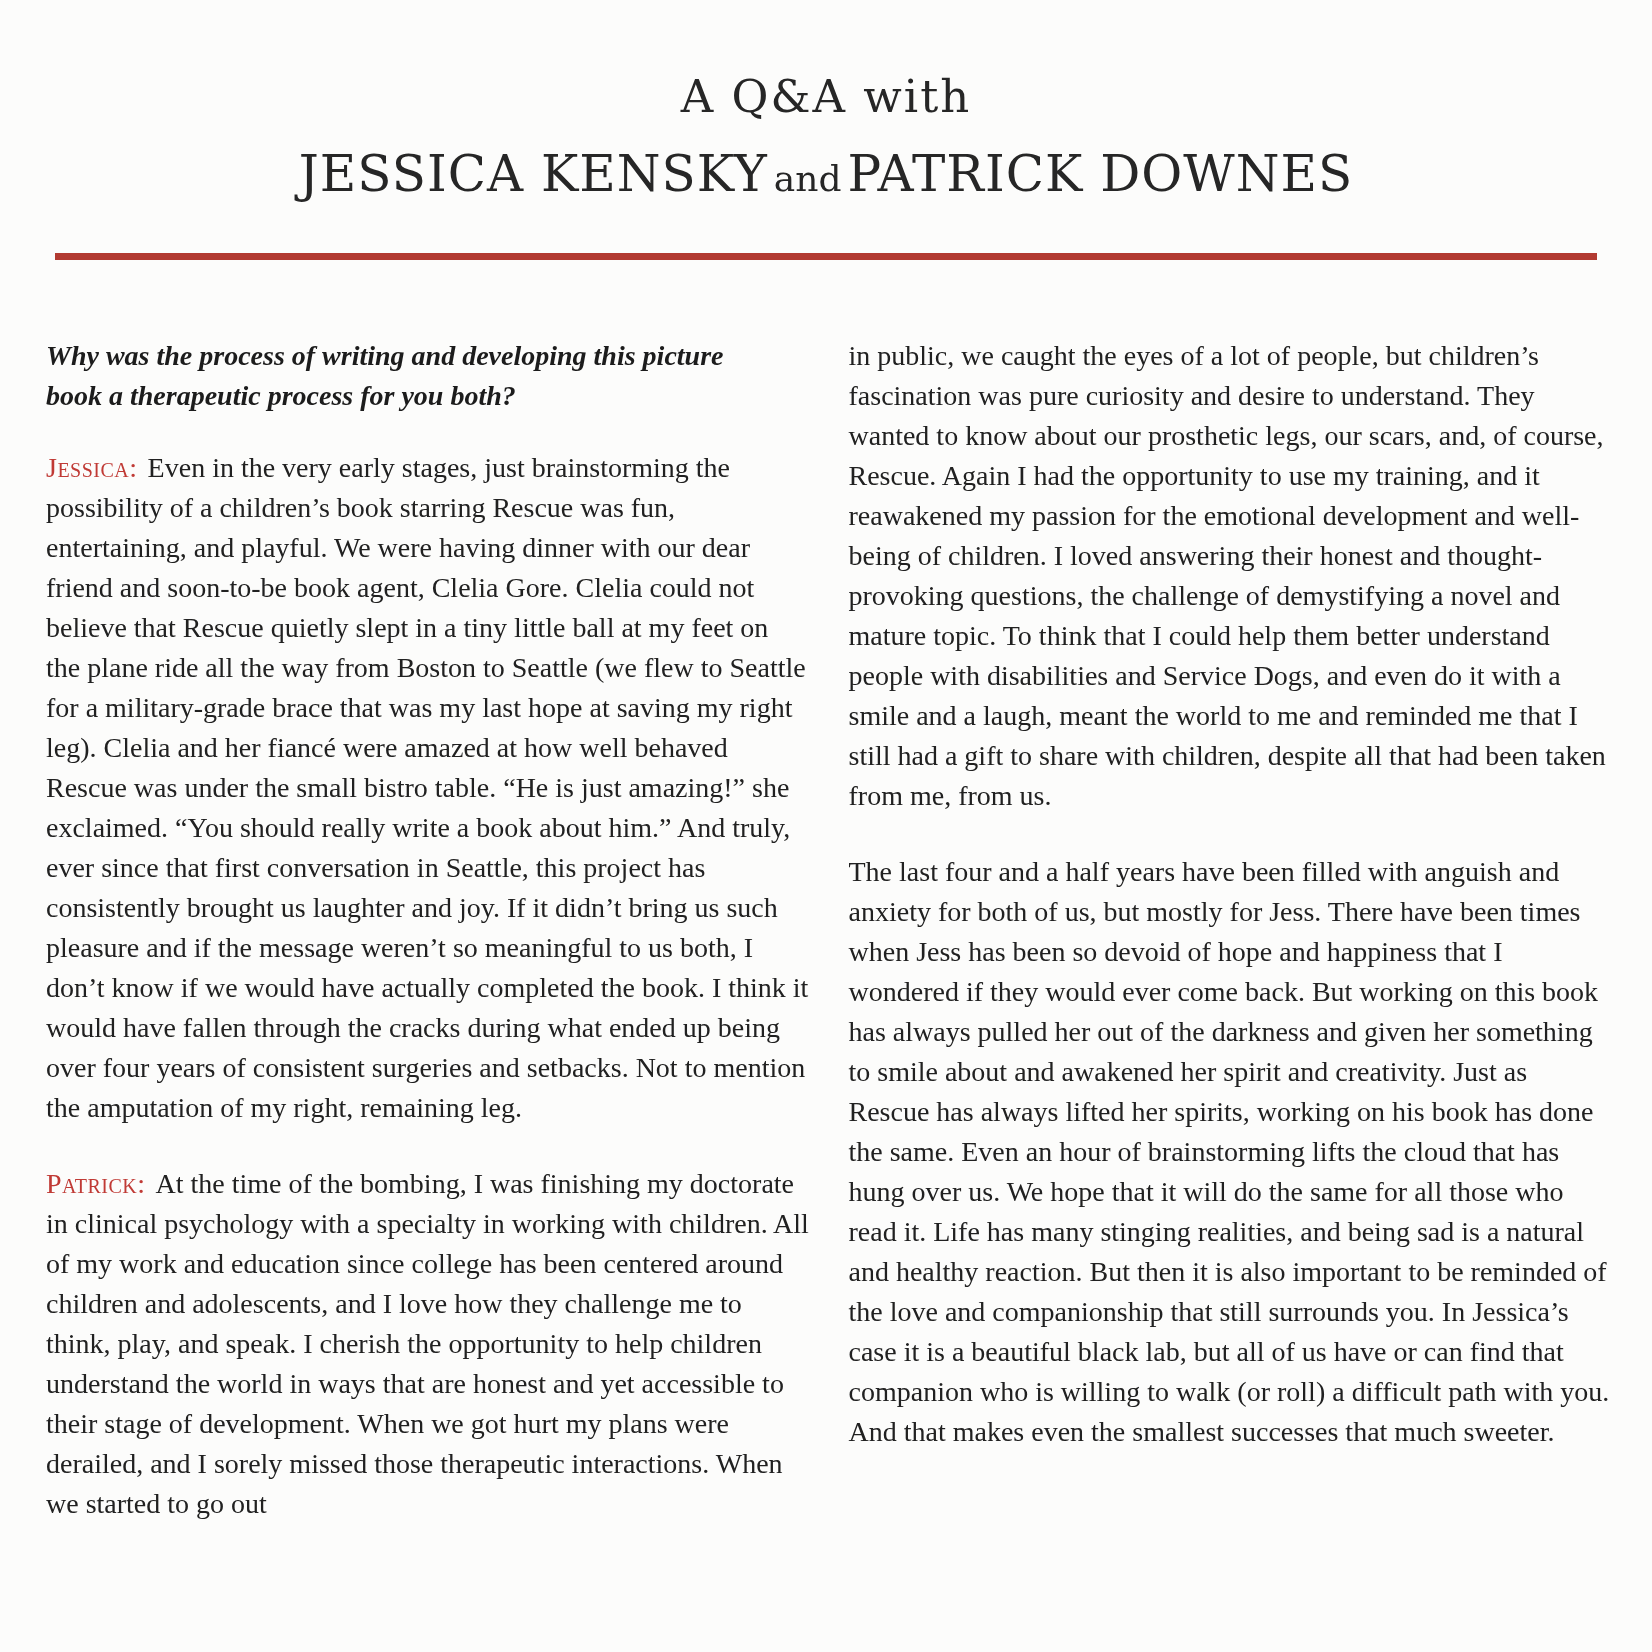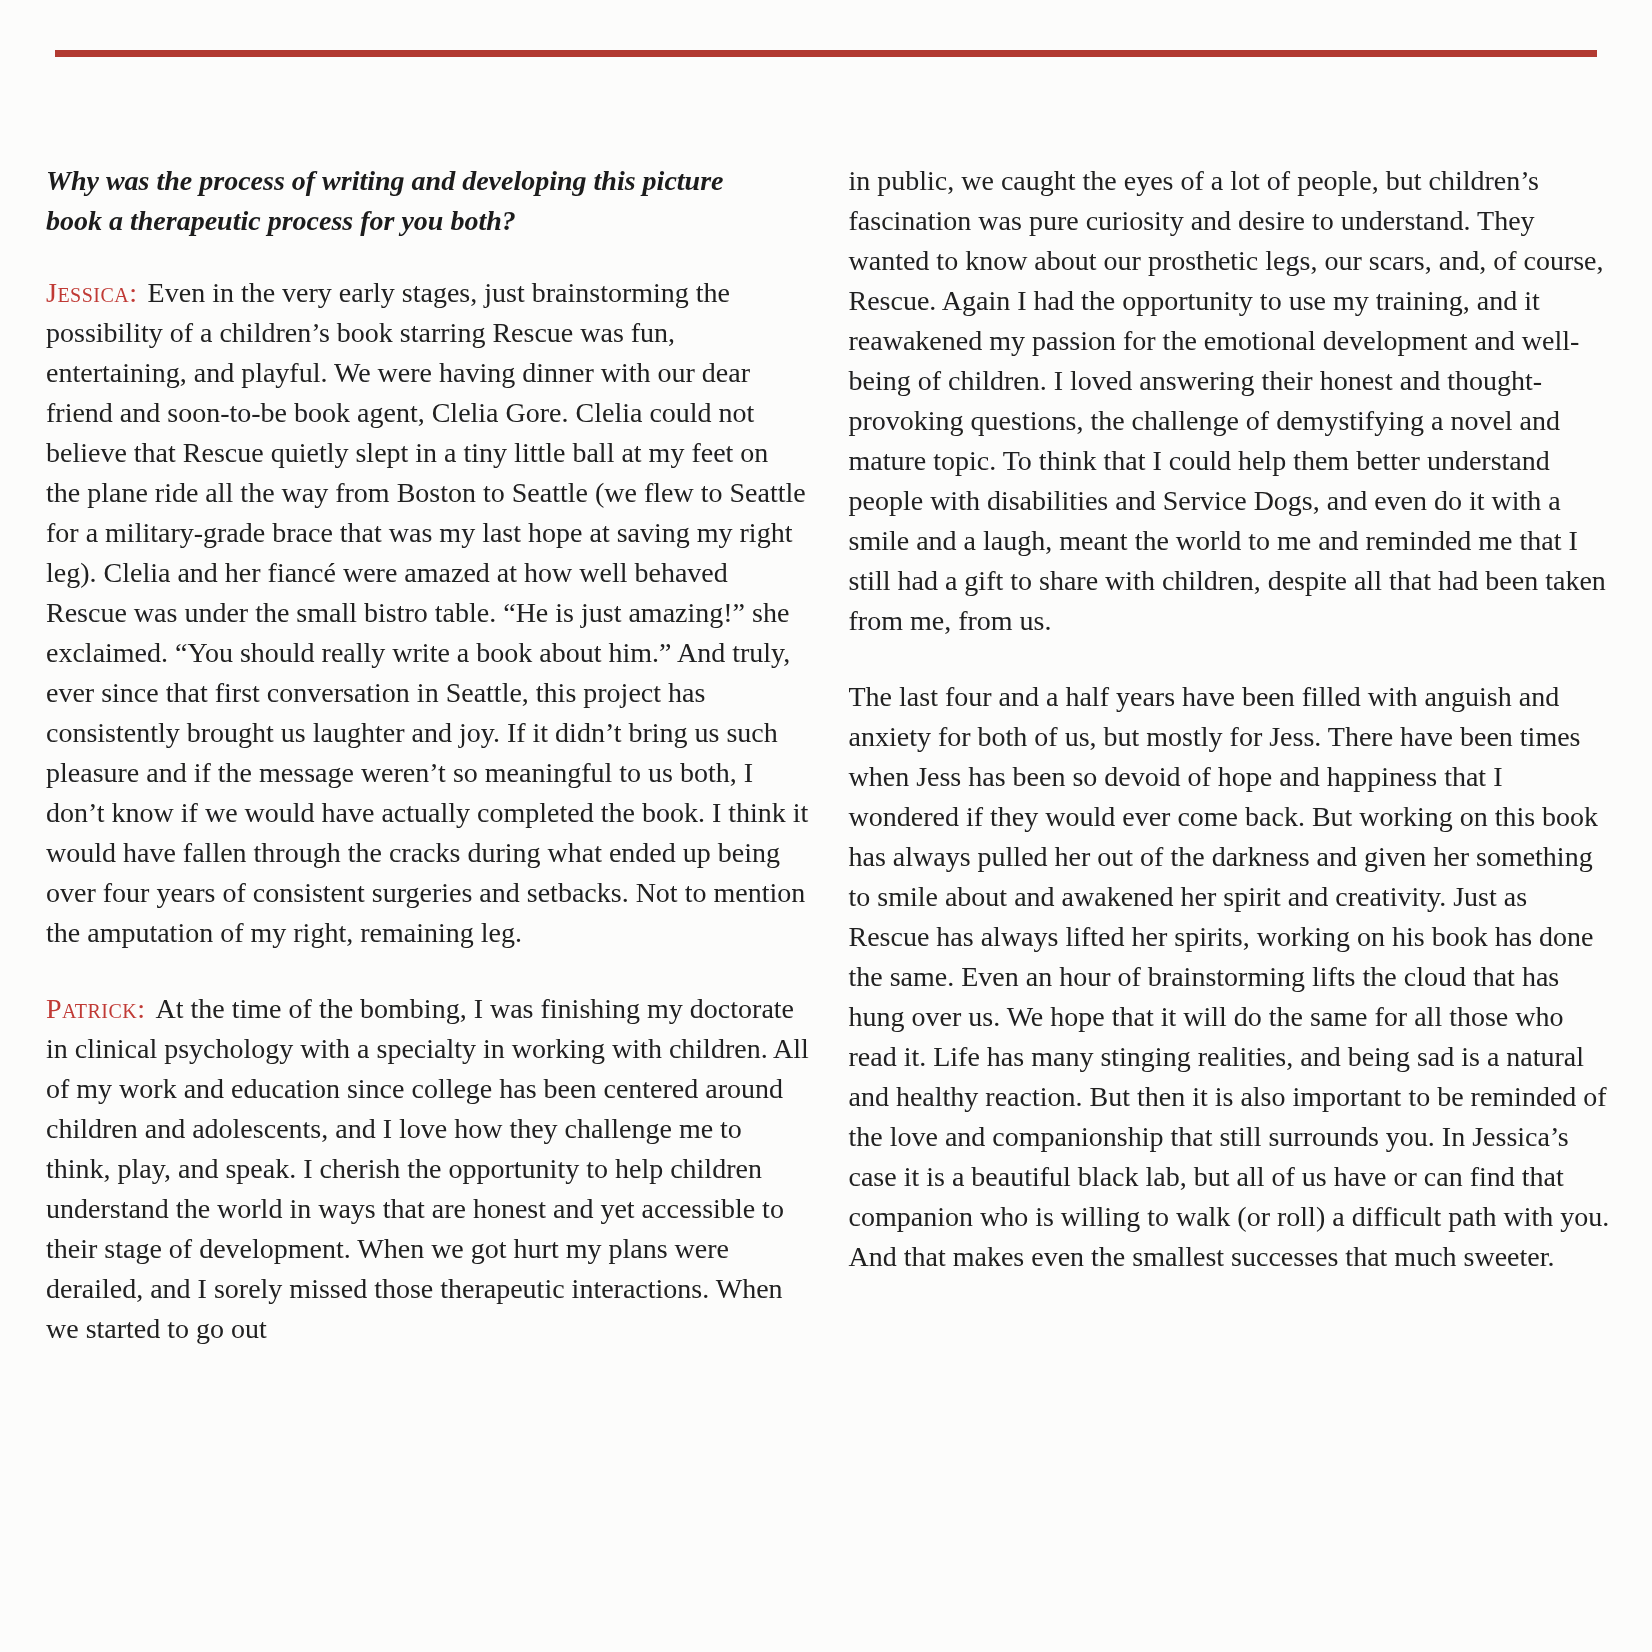--- a/index.html
+++ b/index.html
@@ -34,21 +34,21 @@
     margin: 0 6px;
   }
   .rule {
     height: 7px;
     background: var(--accent, #b23a31);
     margin: 50px 55px 0 55px;
   }
   .content {
     display: flex;
     gap: 39px;
-    padding: 104px 40px 0 46px;
+    padding: 76px 40px 0 46px;
     box-sizing: border-box;
   }
   .col {
     flex: 1;
     min-width: 0;
     font-size: 28px;
     line-height: 40px;
     text-align: left;
   }
   .question {
@@ -66,20 +66,24 @@
     font-variant: small-caps;
     letter-spacing: 0.5px;
     margin-right: 10px;
   }
 </style>
 </head>
 <body>
 
 <div class="page">
 
+  <div class="header">
+    <div class="title-line1">A Q&amp;A with</div>
+    <div class="title-line2"><span>JESSICA KENSKY</span><span class="conj">and</span><span>PATRICK DOWNES</span></div>
+  </div>
 
   <div class="rule"></div>
 
   <div class="content">
 
     <div class="col">
       <p class="question">Why was the process of writing and developing this picture book a therapeutic process for you both?</p>
 
       <p class="para"><span class="speaker">Jessica:</span><span>Even in the very early stages, just brainstorming the possibility of a children’s book starring Rescue was fun, entertaining, and playful. We were having dinner with our dear friend and soon-to-be book agent, Clelia Gore. Clelia could not believe that Rescue quietly slept in a tiny little ball at my feet on the plane ride all the way from Boston to Seattle (we flew to Seattle for a military-grade brace that was my last hope at saving my right leg). Clelia and her fiancé were amazed at how well behaved Rescue was under the small bistro table. “He is just amazing!” she exclaimed. “You should really write a book about him.” And truly, ever since that first conversation in Seattle, this project has consistently brought us laughter and joy. If it didn’t bring us such pleasure and if the message weren’t so meaningful to us both, I don’t know if we would have actually completed the book. I think it would have fallen through the cracks during what ended up being over four years of consistent surgeries and setbacks. Not to mention the amputation of my right, remaining leg.</span></p>
 

